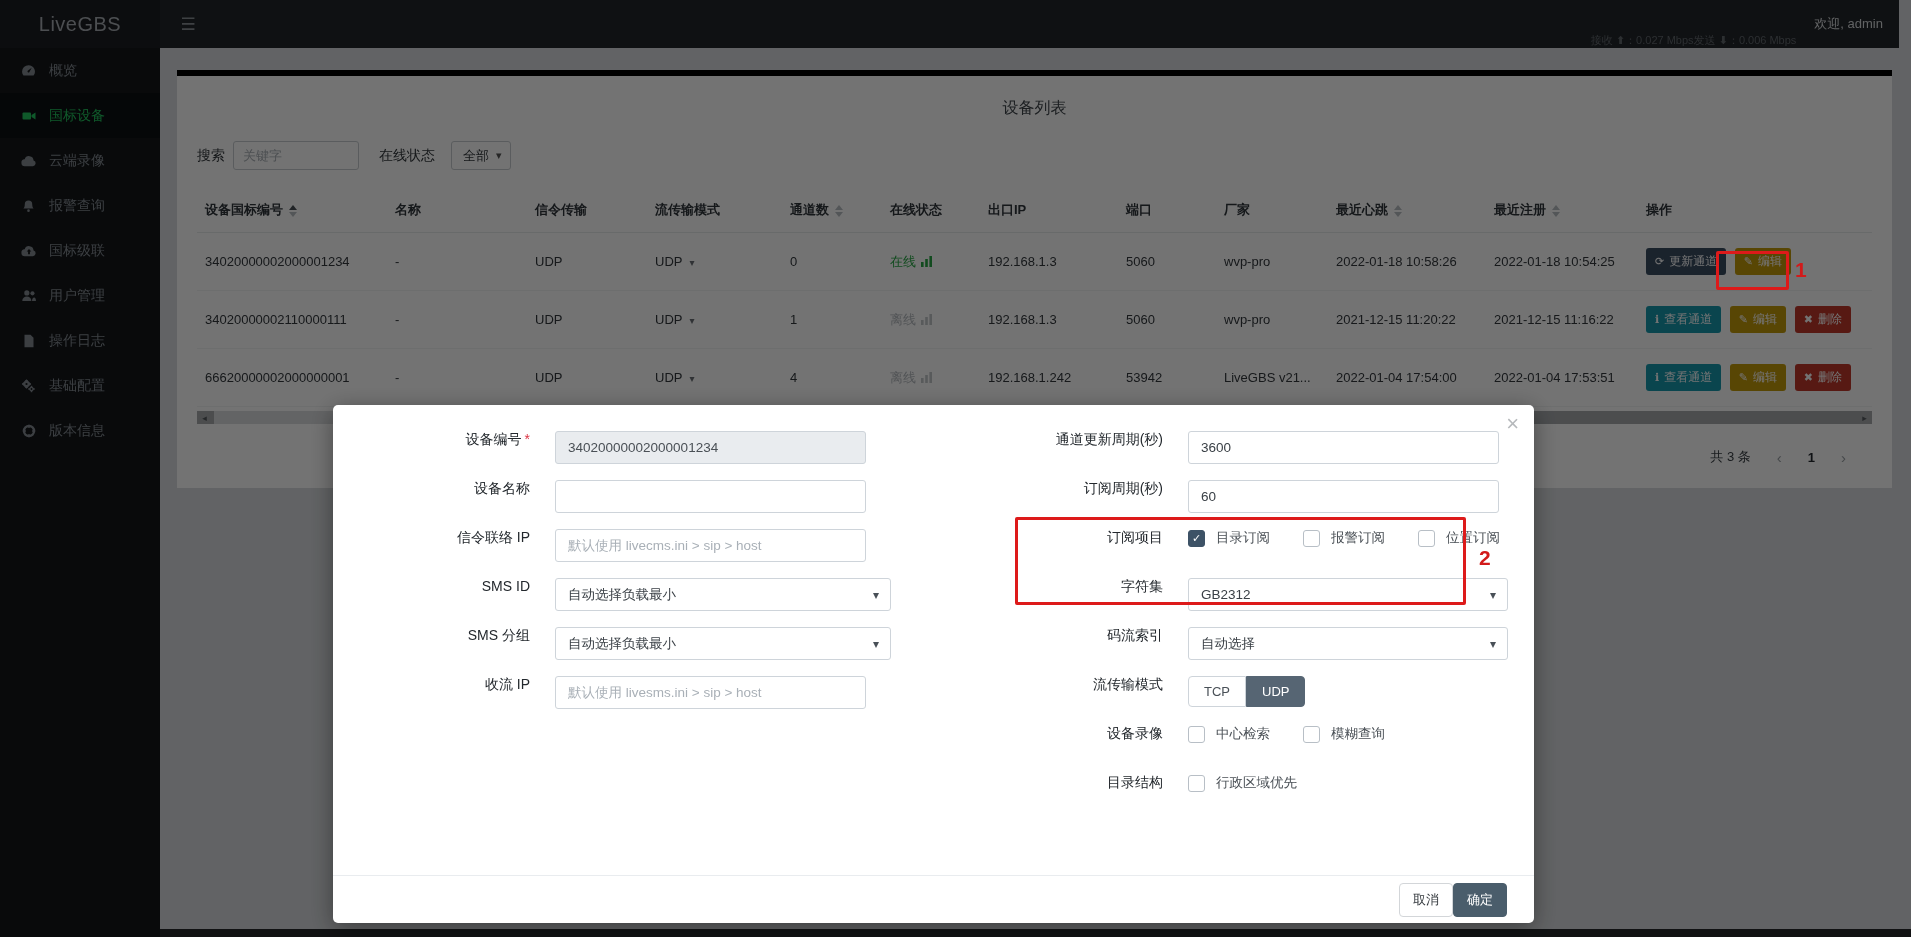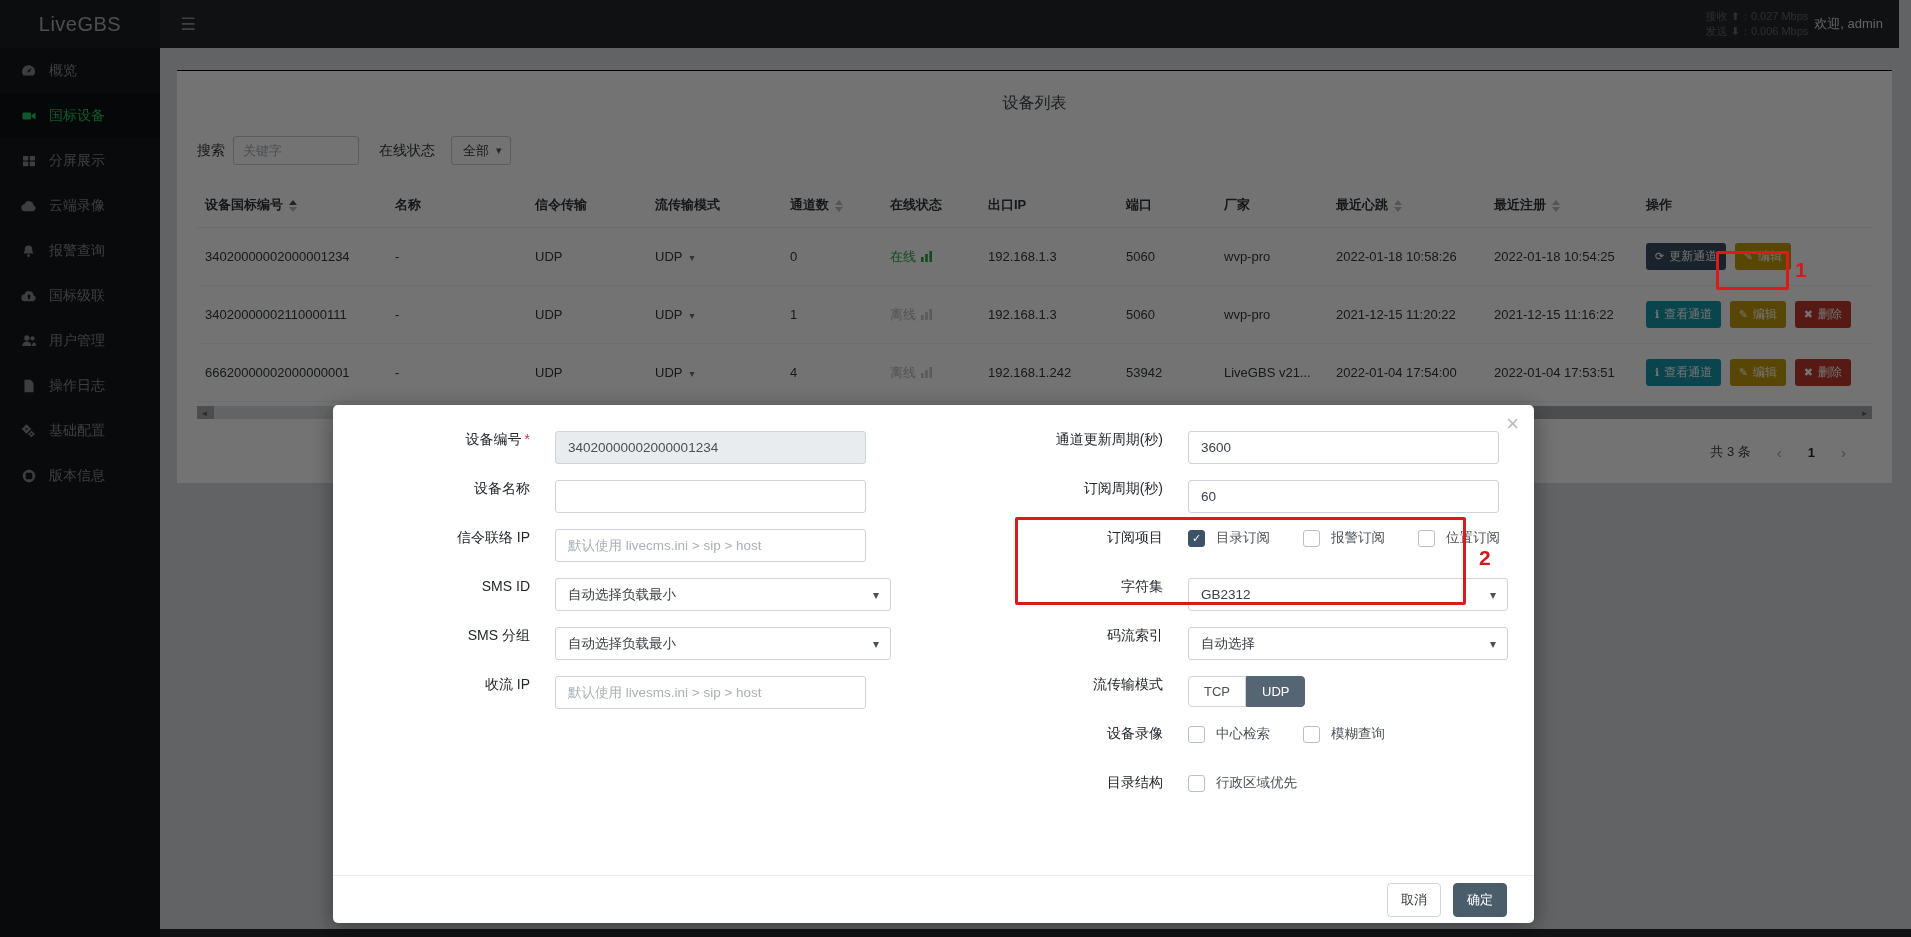--- a/index.html
+++ b/index.html
@@ -3,34 +3,34 @@
 <meta charset="utf-8">
 <style>
   * { margin:0; padding:0; box-sizing:border-box; }
   html,body { width:1911px; height:937px; overflow:hidden; font-family:"Liberation Sans","DejaVu Sans",sans-serif; background:#d9dcdf; }
 
   
   .topbar { position:fixed; top:0; left:0; right:12px; height:48px; background:#22262a; display:flex; align-items:stretch; z-index:10; }
   .logo { width:160px; background:#1b1e22; color:#a9aeb4; font-size:20px; display:flex; align-items:center; justify-content:center; letter-spacing:.5px; }
   .hamburger { width:56px; display:flex; align-items:center; justify-content:center; color:#8a9096; font-size:17px; cursor:pointer; }
   .topbar-spacer { flex:1; }
-  .net-stats { display:flex; flex-direction:column; justify-content:center; align-items:flex-end; margin-right:6px; font-size:11px; line-height:15px; color:#62686e; }
+  .net-stats { display:flex; flex-direction:row; align-items:flex-end; margin-right:18px; font-size:11px; line-height:15px; color:#62686e; }
   .net-stats .arrow { font-weight:bold; font-size:11px; }
   .welcome { display:flex; align-items:center; color:#d6d9dc; font-size:13px; margin-right:16px; }
 
   
   .sidebar { position:fixed; top:48px; left:0; bottom:0; width:160px; background:#14171a; z-index:9; }
   .side-item { height:45px; display:flex; align-items:center; padding-left:20px; color:#858c93; font-size:14px; cursor:pointer; }
   .side-item .sicon { width:17px; height:15px; margin-right:12px; display:inline-flex; align-items:center; justify-content:center; }
   .side-item svg { fill:currentColor; }
   .side-item.active { color:#22c55e; background:#0d1013; }
 
   
   .main { position:absolute; top:48px; left:160px; width:1751px; height:889px; background:#d9dcdf; }
-  .card { margin:22px 19px 0 17px; background:#fff; border-top:1px solid #000000; padding:16px 20px 18px; }
+  .card { margin:22px 19px 0 17px; background:#fff; border-top:6px solid #000000; padding:16px 20px 18px; }
   .page-title { text-align:center; font-size:16px; color:#3f454b; padding:6px 0 18px; }
   .filters { display:flex; align-items:center; margin:4px 0 18px; font-size:14px; color:#33383d; }
   .filters .flt-label { margin-right:8px; }
   .search-box { width:126px; height:29px; border:1px solid #c8ccd0; border-radius:3px; padding:0 9px; font-size:13px; color:#333; background:#fff; margin-right:20px; }
   .search-box::placeholder { color:#aab0b6; }
   .mini-select { height:29px; border:1px solid #c8ccd0; border-radius:3px; background:#fff; display:inline-flex; align-items:center; padding:0 8px 0 11px; font-size:13px; color:#33383d; margin-left:8px; cursor:pointer; }
   .mini-select .caret { margin-left:7px; color:#555; font-size:11px; }
 
   table.devices { width:100%; border-collapse:collapse; table-layout:fixed; font-size:13px; color:#33383d; }
   table.devices th { text-align:left; font-weight:bold; padding:13px 8px; border-bottom:1px solid #e7eaec; color:#2f353b; white-space:nowrap; }
@@ -84,21 +84,21 @@
   .cbgroup { display:flex; align-items:center; gap:11px; }
   .cbgroup .gap { width:11px; }
   .cb { width:17px; height:17px; border:1px solid #b8bfc6; border-radius:3px; background:#fff; display:inline-flex; align-items:center; justify-content:center; cursor:pointer; flex:none; }
   .cb.checked { background:#3d5266; border-color:#3d5266; color:#fff; font-size:11px; }
   .cb.checked .ck { transform:translateY(-.5px); }
   .cb + .cblabel { font-size:13.5px; color:#4a5056; }
   .segmented { display:flex; }
   .seg { height:31px; padding:0 15px; display:flex; align-items:center; font-size:13px; cursor:pointer; }
   .seg.tcp { background:#fff; border:1px solid #ced4da; border-radius:4px 0 0 4px; color:#495057; }
   .seg.udp { background:#566573; border:1px solid #566573; border-radius:0 4px 4px 0; color:#fff; }
-  .modal-footer { position:absolute; left:0; right:0; bottom:0; height:48px; border-top:1px solid #e9ecef; display:flex; align-items:center; justify-content:flex-end; padding-right:27px; gap:12px; }
+  .modal-footer { position:absolute; left:0; right:0; bottom:0; height:48px; border-top:1px solid #e9ecef; display:flex; align-items:center; justify-content:flex-end; padding-right:27px; gap:0; }
   .mbtn { border-radius:4px; font-size:13px; padding:7px 13px; cursor:pointer; font-family:inherit; }
   .mbtn.cancel { background:#fff; border:1px solid #d3d6d9; color:#33383d; }
   .mbtn.ok { background:#4a5d6b; border:1px solid #4a5d6b; color:#fff; }
 
   
   .anno-box { position:fixed; border:3px solid #dd1a1a; z-index:70; border-radius:2px; }
   .anno-box.b1 { left:1716px; top:251px; width:73px; height:39px; }
   .anno-box.b2 { left:1015px; top:517px; width:451px; height:88px; }
   .anno-num { position:fixed; z-index:70; color:#d21a1a; font-size:21px; font-weight:bold; }
   .anno-num.n1 { left:1795px; top:258px; }
@@ -130,31 +130,20 @@
     <span>概览</span>
   </div>
   <div class="side-item active">
     <span class="sicon">
         <svg width="16" height="14" viewBox="0 0 14 14">
           <rect x="0.5" y="3.5" width="8.5" height="7" rx="1"></rect>
           <path d="M9.5 6l4-2.4v6.8L9.5 8z"></path>
         </svg>
       </span>
     <span>国标设备</span>
-  </div>
-  <div class="side-item">
-    <span class="sicon">
-        <svg width="14" height="14" viewBox="0 0 14 14">
-          <rect x="1" y="2" width="5.3" height="4.6" rx="0.8"></rect>
-          <rect x="7.7" y="2" width="5.3" height="4.6" rx="0.8"></rect>
-          <rect x="1" y="7.6" width="5.3" height="4.6" rx="0.8"></rect>
-          <rect x="7.7" y="7.6" width="5.3" height="4.6" rx="0.8"></rect>
-        </svg>
-      </span>
-    <span>分屏展示</span>
   </div>
   <div class="side-item">
     <span class="sicon">
         <svg width="16" height="12" viewBox="0 0 14 10">
           <path d="M3.5 9.5a3 3 0 0 1-.3-6A4 4 0 0 1 11 4.6a2.5 2.5 0 0 1-.5 4.9z"></path>
         </svg>
       </span>
     <span>云端录像</span>
   </div>
   <div class="side-item">

